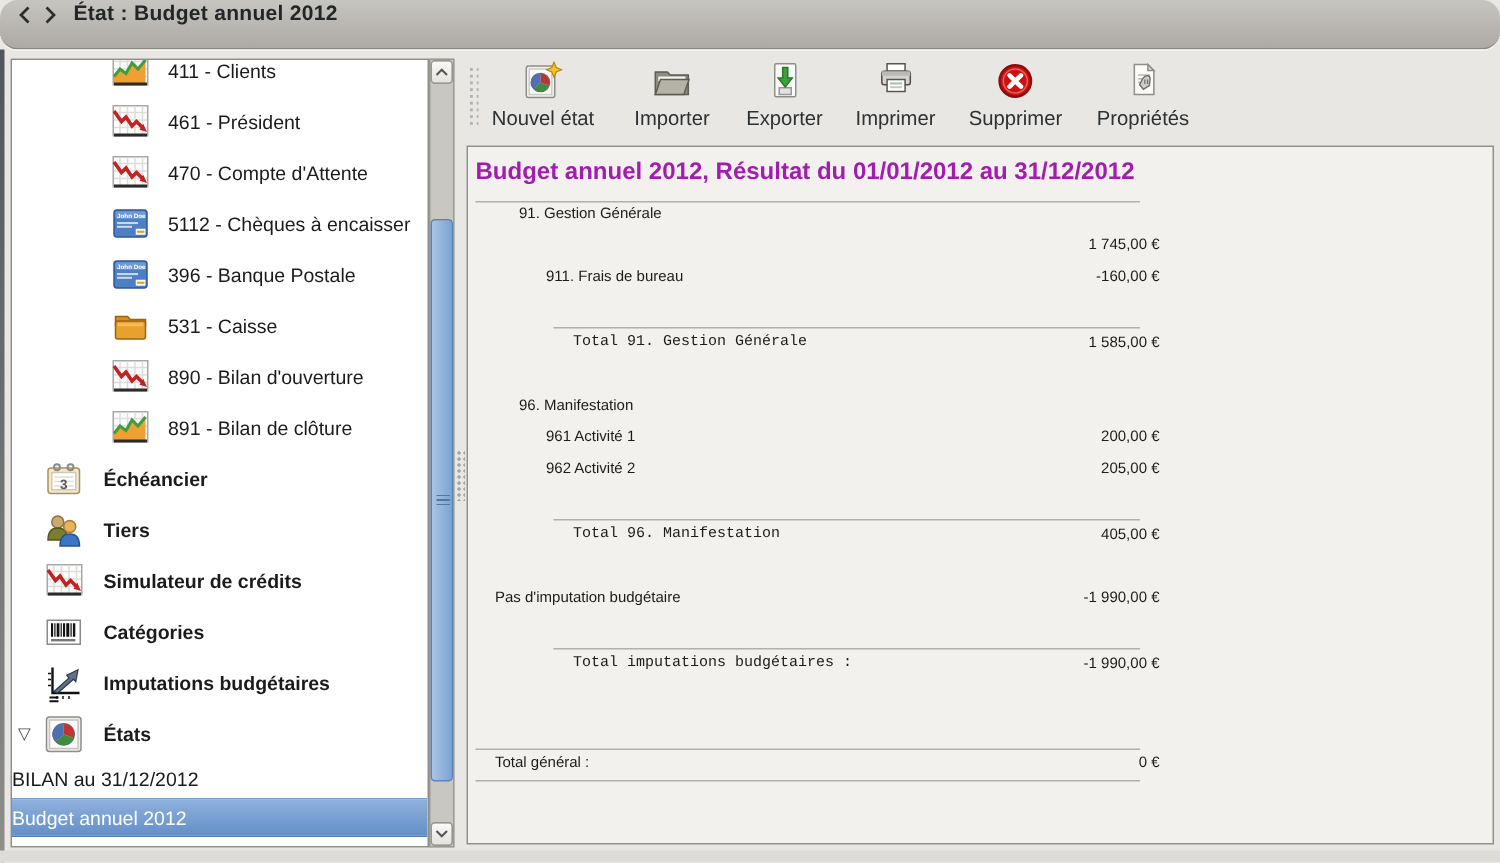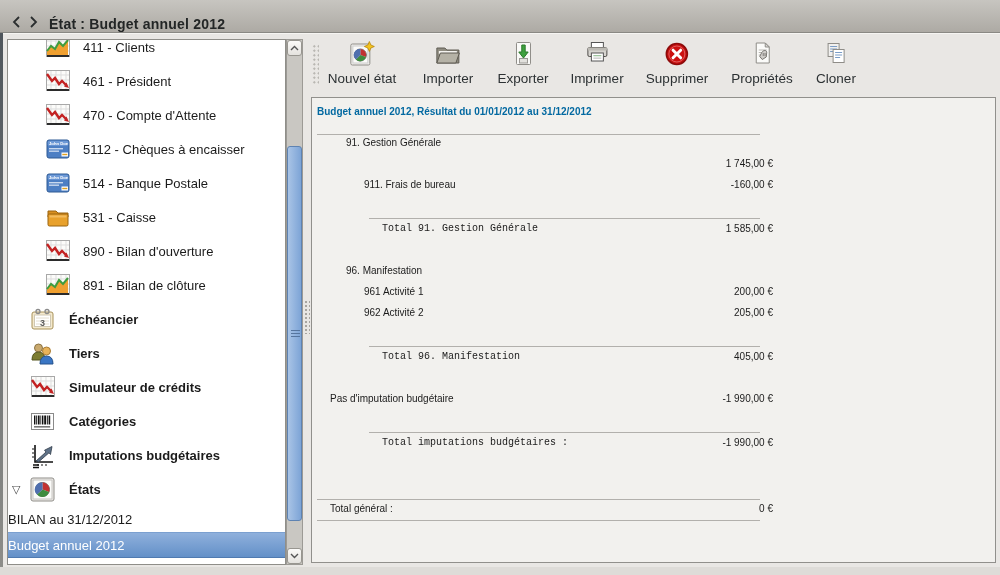--- a/index.html
+++ b/index.html
@@ -9,40 +9,40 @@
     font-family:"Liberation Sans","DejaVu Sans",sans-serif;
     background:#e9e7e4;
     color:#1b1b1b;
   }
   
   .titlebar {
     position:absolute; left:0; top:0; width:1000px; height:33px;
     background:linear-gradient(#c7c5c0,#adaaa4);
     border-bottom:1px solid #8a8984;
     box-shadow:0 1px 0 #f6f5f2;
-    display:flex; align-items:flex-end;
+    display:flex; align-items:flex-start;border-radius:12px;
   }
   .nav-btn { width:17px; height:20px; display:flex; align-items:center; justify-content:center; cursor:default; }
   .nav-btn:first-child { margin-left:8px; }
   .titlebar-title { font-size:14px; font-weight:bold; color:#232626; margin-left:7px; letter-spacing:.2px; }
   .win-left-edge {
     position:absolute; left:0; top:33px; width:3px; height:542px;
     background:linear-gradient(#4f565c,#8e8e8a);
   }
   .win-bottom { position:absolute; left:0; top:567px; width:1000px; height:8px; background:#dedcd8; }
 
   
   .sidebar {
     position:absolute; left:7px; top:39px; width:279px; height:526px;
     background:#ffffff; border:1px solid #8f8e89; overflow:hidden;
   }
   .side-list { position:absolute; left:0; top:-10px; width:100%; }
   .srow { position:absolute; left:0; width:100%; height:34px; display:flex; align-items:center; font-size:13px; }
   .srow .slbl { white-space:nowrap; }
-  .acc { padding-left:36px; }
+  .acc { padding-left:55px;margin-left:10px; }
   .acc .sicon { margin-right:12px; }
   .toprow { padding-left:21px; font-weight:bold; }
   .toprow .sicon { margin-right:13px; }
   .sicon { width:27px; height:27px; display:flex; align-items:center; justify-content:center; flex:0 0 27px; }
   .subrow { height:26px; }
   .subrow.selected {
     background:linear-gradient(#8fb0dc,#6390c8);
     border-top:1px solid #7ba0d0; border-bottom:1px solid #4f7ab0;
     color:#ffffff;
   }
@@ -70,21 +70,21 @@
   .tbtn { position:absolute; top:2px; transform:translateX(-50%);
     display:flex; flex-direction:column; align-items:center; gap:3px;
     font-size:13.5px; color:#2c3133; cursor:default; padding:2px 6px; }
   .tbtn .ticon { width:28px; height:28px; display:flex; align-items:center; justify-content:center; }
 
   
   .report {
     position:absolute; left:311px; top:97px; width:685px; height:466px;
     background:#f2f1ee; border:1px solid #91908c;
   }
-  .rtitle { position:absolute; left:5px; top:8px; font-size:10px; font-weight:bold; color:#0369a1; white-space:nowrap; }
+  .rtitle { position:absolute; left:5px; top:8px; font-size:16px; font-weight:bold; color:#a21caf; white-space:nowrap; }
   .rline { position:absolute; height:1px; background:#b2b0ac; }
   .rrow { position:absolute; left:18px; width:443px; height:20px; font-size:10px; }
   .rrow .lbl { position:absolute; top:2px; white-space:nowrap; }
   .rrow .val { position:absolute; right:0; top:2px; white-space:nowrap; }
   .ind0 { left:0; } .ind1 { left:16px; } .ind2 { left:34px; } .indT { left:52px;font-family:Liberation Mono, monospace; }
   svg { display:block; }
 </style>
 </head>
 <body>
 
@@ -162,21 +162,21 @@
       <svg width="26" height="24" viewBox="0 0 26 24">
             <rect x="2" y="3" width="22" height="18" rx="2" fill="#4d7fc4" stroke="#2f5a94"></rect>
             <rect x="2.8" y="3.8" width="20.4" height="5" rx="1.5" fill="#6d99d6"></rect>
             <text x="4" y="8" font-size="4.2" fill="#ffffff" font-weight="bold">John Doe</text>
             <rect x="4" y="11" width="14" height="1.4" fill="#c8d8ee"></rect>
             <rect x="4" y="13.5" width="10" height="1.4" fill="#c8d8ee"></rect>
             <rect x="16.5" y="15.5" width="6.5" height="4" fill="#ffffff"></rect>
             <rect x="17.3" y="16.8" width="5" height="1.4" fill="#e0a020"></rect>
           </svg>
     </span>
-    <span class="slbl">514 - Banque Postale</span>
+    <span class="slbl">396 - Banque Postale</span>
   </div>
   <div class="srow acc" style="top:170px">
     <span class="sicon">
       <svg width="26" height="24" viewBox="0 0 26 24">
             <path d="M3 6 h8 l2 2 h10 v4 H3 Z" fill="#d88f1f" stroke="#9a6410"></path>
             <rect x="3" y="9" width="20" height="12" rx="1.5" fill="#e8a12c" stroke="#9a6410"></rect>
             <rect x="4.5" y="10.5" width="17" height="2" fill="#f3bc5e"></rect>
           </svg>
     </span>
     <span class="slbl">531 - Caisse</span>
@@ -384,31 +384,20 @@
           <path d="M8 3 H17 L21 7 V23 H8 Z" fill="#fbfbf9" stroke="#8f8d88"></path>
           <path d="M17 3 L21 7 H17 Z" fill="#dcdad6" stroke="#8f8d88"></path>
           <path d="M10.5 10 h8 M10.5 12.5 h8 M10.5 15 h5" stroke="#b8b6b2"></path>
           <path d="M13.5 12.5 c2-3 5-2.5 5 0 l-0.5 4.5 -4 2.5 -2.5-3 Z" fill="#cfcdc9" stroke="#6e6c68" stroke-width="0.9"></path>
           <path d="M15 13 v3 M16.8 13 v3" stroke="#6e6c68" stroke-width="0.8"></path>
         </svg>
     </span>
     <span>Propriétés</span>
   </div>
 
-  <div class="tbtn" style="left:525px">
-    <span class="ticon">
-      <svg width="28" height="28" viewBox="0 0 28 28">
-          <rect x="6" y="3.5" width="11" height="13" fill="#f1f0ee" stroke="#8f8d88"></rect>
-          <path d="M8 6.5 h7 M8 9 h7 M8 11.5 h5" stroke="#7a9cc6"></path>
-          <rect x="11" y="9.5" width="11" height="13" fill="#ffffff" stroke="#8f8d88"></rect>
-          <path d="M13 12.5 h7 M13 15 h7 M13 17.5 h5" stroke="#7a9cc6"></path>
-        </svg>
-    </span>
-    <span>Cloner</span>
-  </div>
 </div>
 
 <div class="report">
   <div class="rtitle">Budget annuel 2012, Résultat du 01/01/2012 au 31/12/2012</div>
   <div class="rline" style="left:5px; top:36px; width:443px;"></div>
 
   <div class="rrow" style="top:37px">
     <span class="lbl ind1">91. Gestion Générale</span>
     <span class="val"></span>
   </div>

